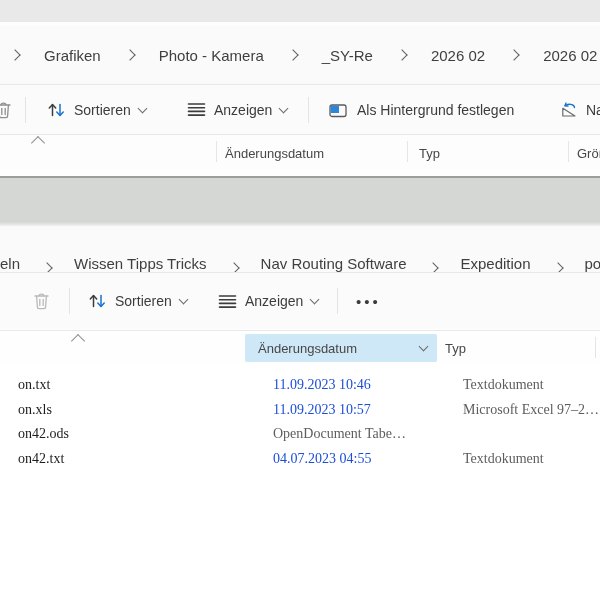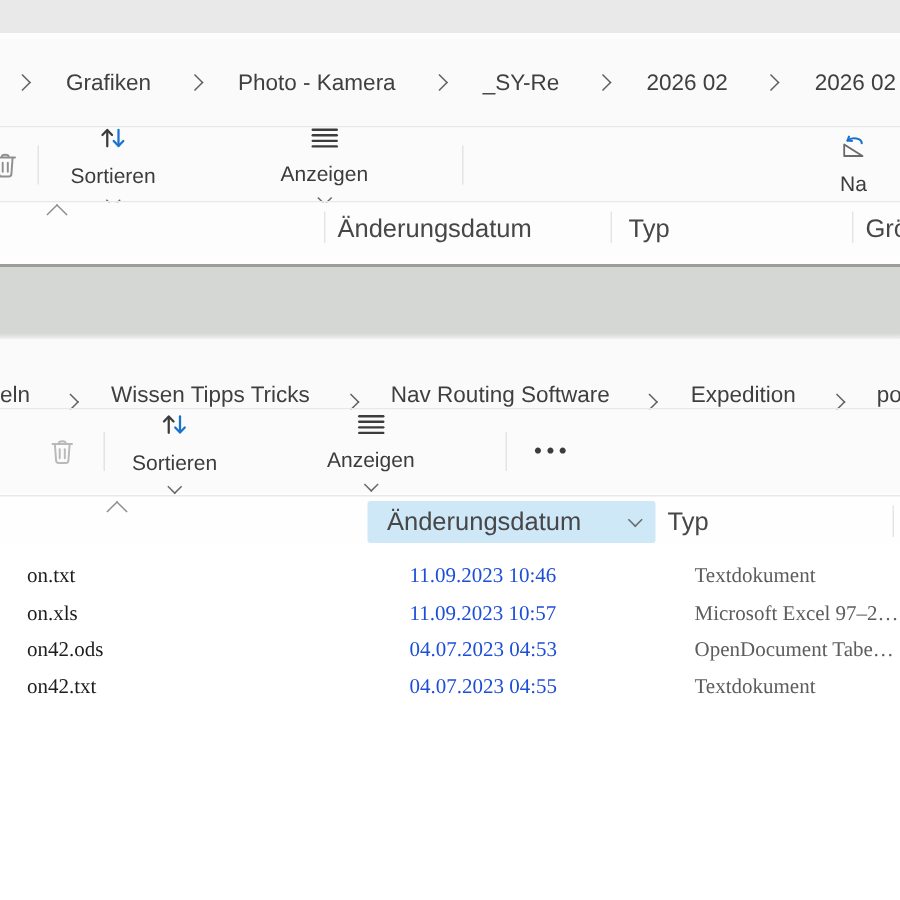--- a/index.html
+++ b/index.html
@@ -11,25 +11,25 @@
   .hline{position:absolute;left:0;right:0;height:1px;background:#e8e8e8;}
 
   
   .crumbbar{position:absolute;left:0;right:0;display:flex;align-items:center;
     background:#fafafa;font-size:15px;color:#3f3f3f;gap:25px;}
   .crumb{white-space:nowrap;cursor:default;}
   .chev-right{width:7px;height:7px;border-top:1.6px solid #5f5f5f;border-right:1.6px solid #5f5f5f;
     transform:rotate(45deg);flex:0 0 auto;}
   .toolbar{position:absolute;left:0;right:0;background:#fbfbfb;}
   .tbtn{position:absolute;top:50%;transform:translateY(-50%);display:flex;align-items:center;gap:8px;
-    background:none;border:none;padding:4px 2px;font-family:inherit;font-size:14px;color:#3c3c3c;white-space:nowrap;flex-direction:column;}
+    background:none;border:none;padding:4px 2px;font-family:inherit;font-size:14px;color:#3c3c3c;white-space:nowrap;}
   .tdiv{position:absolute;top:50%;transform:translateY(-50%);width:1px;height:26px;background:#e4e4e4;}
   .chev-down{width:6px;height:6px;border-right:1.4px solid #6b6b6b;border-bottom:1.4px solid #6b6b6b;
     transform:rotate(45deg);margin-top:-3px;flex:0 0 auto;}
-  .colheader{position:absolute;left:0;right:0;background:#fdfdfd;font-size:17px;color:#474747;}
+  .colheader{position:absolute;left:0;right:0;background:#fdfdfd;font-size:13px;color:#474747;}
   .colheader .label{position:absolute;top:50%;transform:translateY(-50%);white-space:nowrap;}
   .csep{position:absolute;top:6px;width:1px;height:21px;background:#e5e5e5;}
   .caret-up{position:absolute;width:9px;height:9px;border-top:1.6px solid #8f8f8f;border-left:1.6px solid #8f8f8f;
     transform:rotate(45deg);}
 
   
   .topstrip{position:absolute;top:0;left:0;right:0;height:22px;background:#e9e9e9;}
   .topgap{position:absolute;top:22px;left:0;right:0;height:4px;background:#fdfdfd;}
   .crumbbar1{top:26px;height:58px;padding-left:11px;}
   .toolbar1{top:85px;height:49px;}
@@ -128,20 +128,29 @@
                 <path d="M1.5 13.1 H17.5"></path>
             </g>
           </svg>
         </span>
         <span>Anzeigen</span>
         <span class="chev-down"></span>
       </button>
 
       <span class="tdiv" style="left:308px"></span>
 
+      <button class="tbtn" style="left:326px">
+        <span class="icon">
+          <svg width="21" height="18" viewBox="0 0 21 18">
+            <rect x="2" y="4" width="16" height="11.5" rx="2" fill="none" stroke="#5a5a5a" stroke-width="1.3"></rect>
+            <path d="M2.6 4.6 h8.4 v7.4 h-8.4 z" fill="#2e86d6" stroke="none" rx="1"></path>
+          </svg>
+        </span>
+        <span>Als Hintergrund festlegen</span>
+      </button>
 
       <button class="tbtn" style="left:558px">
         <span class="icon">
           <svg width="18" height="17" viewBox="0 0 18 17">
             <path d="M2.8 14.5 H15 L2.8 6.8 Z" fill="none" stroke="#6a6a6a" stroke-width="1.2" stroke-linejoin="round"></path>
             <path d="M14.5 6 C14.5 2.6 8 1.6 5 4.2" fill="none" stroke="#1773cf" stroke-width="1.4" stroke-linecap="round"></path>
             <path d="M5 4.2 l3 .3 M5 4.2 l1-2.6" fill="none" stroke="#1773cf" stroke-width="1.4" stroke-linecap="round"></path>
           </svg>
         </span>
         <span>Na</span>
@@ -254,21 +263,20 @@
         <span class="fdate">11.09.2023 10:46</span>
         <span class="ftype">Textdokument</span>
       </div>
       <div class="frow">
         <span class="fname">on.xls</span>
         <span class="fdate">11.09.2023 10:57</span>
         <span class="ftype">Microsoft Excel 97–2…</span>
       </div>
       <div class="frow">
         <span class="fname">on42.ods</span>
-        <span class="fdate">04.07.2023 04:53</span>
         <span class="ftype">OpenDocument Tabe…</span>
       </div>
       <div class="frow">
         <span class="fname">on42.txt</span>
         <span class="fdate">04.07.2023 04:55</span>
         <span class="ftype">Textdokument</span>
       </div>
     </div>
   </section>
 </div>

